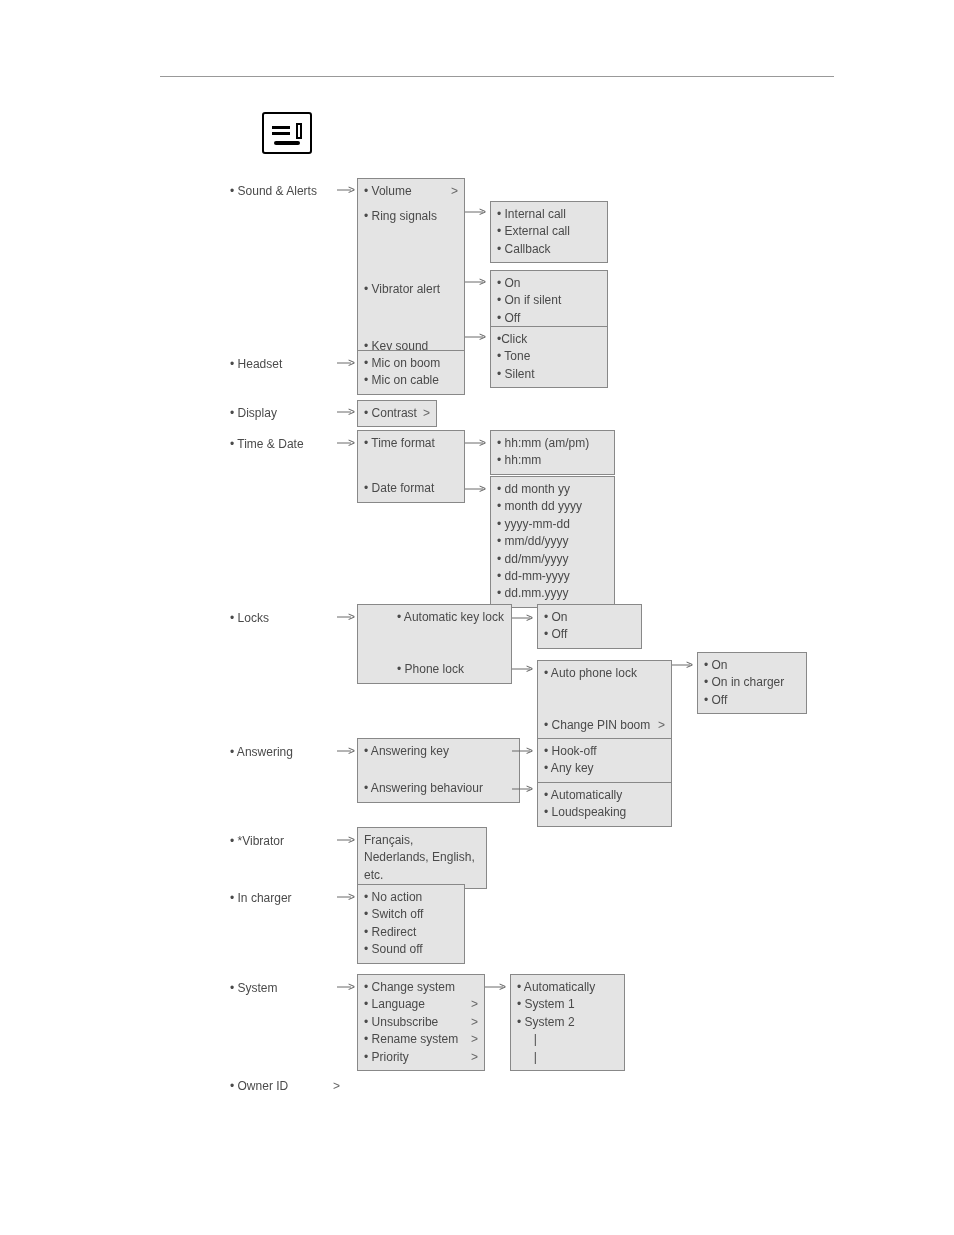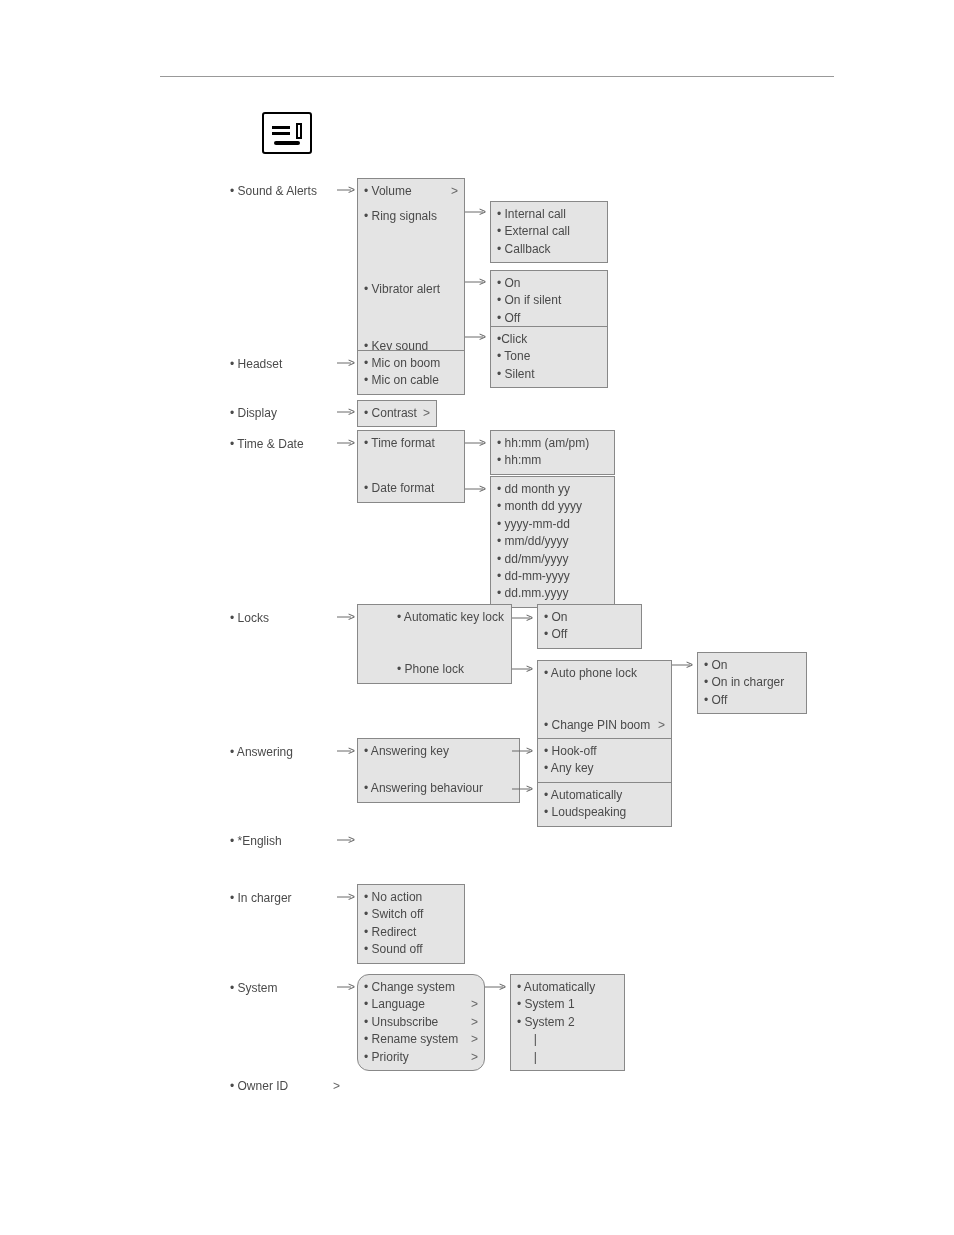--- a/index.html
+++ b/index.html
@@ -79,21 +79,21 @@
         <div class="cord"></div>
     </div>
   </div>
 
   <div class="plain" style="left:230px; top:183px;">• Sound &amp; Alerts</div>
   <div class="plain" style="left:230px; top:356px;">• Headset</div>
   <div class="plain" style="left:230px; top:405px;">• Display</div>
   <div class="plain" style="left:230px; top:436px;">• Time &amp; Date</div>
   <div class="plain" style="left:230px; top:610px;">• Locks</div>
   <div class="plain" style="left:230px; top:744px;">• Answering</div>
-  <div class="plain" style="left:230px; top:833px;">• *English</div>
+  <div class="plain" style="left:230px; top:833px;">• *Vibrator</div>
   <div class="plain" style="left:230px; top:890px;">• In charger</div>
   <div class="plain" style="left:230px; top:980px;">• System</div>
   <div class="plain" style="left:230px; top:1078px; width:110px;">
     <span>• Owner ID</span>
     <span class="chev">&gt;</span>
   </div>
 
   <svg class="arrow" style="left:337px; top:189px;" width="14" height="2">
       <line x1="0" y1="1" x2="14" y2="1"></line>
     </svg>
@@ -279,29 +279,32 @@
 
   <svg class="arrow" style="left:512px; top:788px;" width="18" height="2">
       <line x1="0" y1="1" x2="18" y2="1"></line>
     </svg>
   <div class="dash" style="left:526px; top:782px;">&gt;</div>
   <div class="box" style="left:537px; top:782px; width:135px;">
     <div class="row">• Automatically</div>
     <div class="row">• Loudspeaking</div>
   </div>
 
+  <div class="box" style="left:357px; top:827px; width:130px;">
+    <div class="row" style="white-space:normal;">Français, Nederlands, English, etc.</div>
+  </div>
 
   <div class="box" style="left:357px; top:884px; width:108px;">
     <div class="row">• No action</div>
     <div class="row">• Switch off</div>
     <div class="row">• Redirect</div>
     <div class="row">• Sound off</div>
   </div>
 
-  <div class="box" style="left:357px; top:974px; width:128px;border-radius:12px;">
+  <div class="box" style="left:357px; top:974px; width:128px;">
     <div class="row">
       <span>• Change system</span>
     </div>
     <div class="row">
       <span>• Language</span>
       <span class="chev">&gt;</span>
     </div>
     <div class="row">
       <span>• Unsubscribe</span>
       <span class="chev">&gt;</span>

